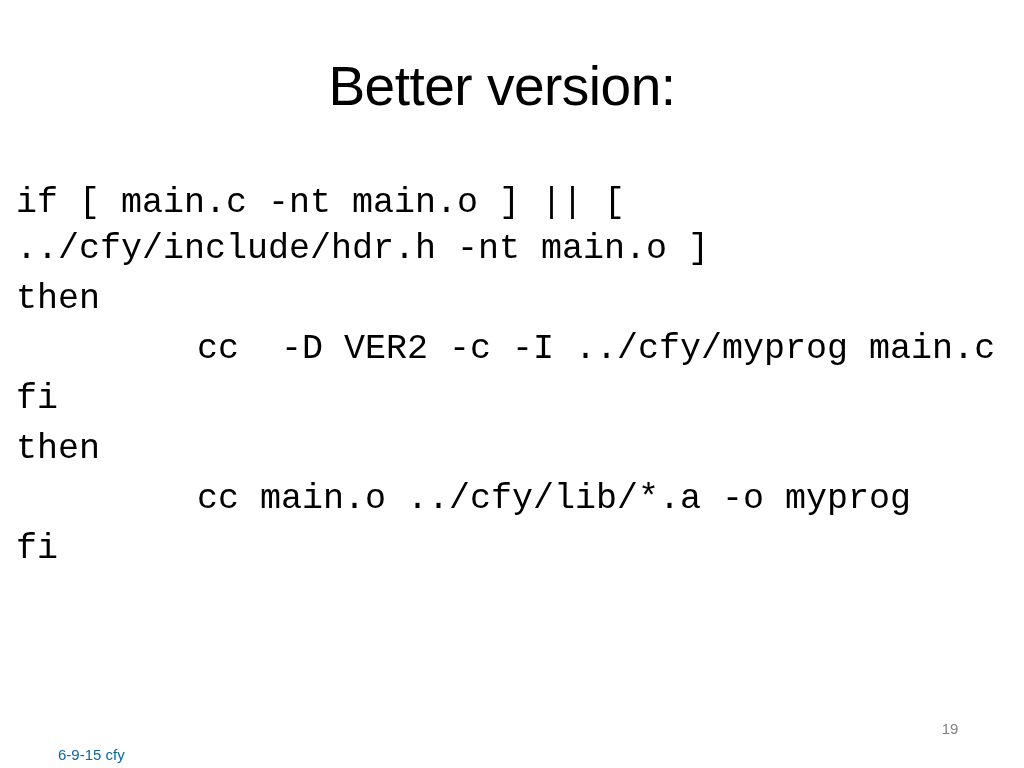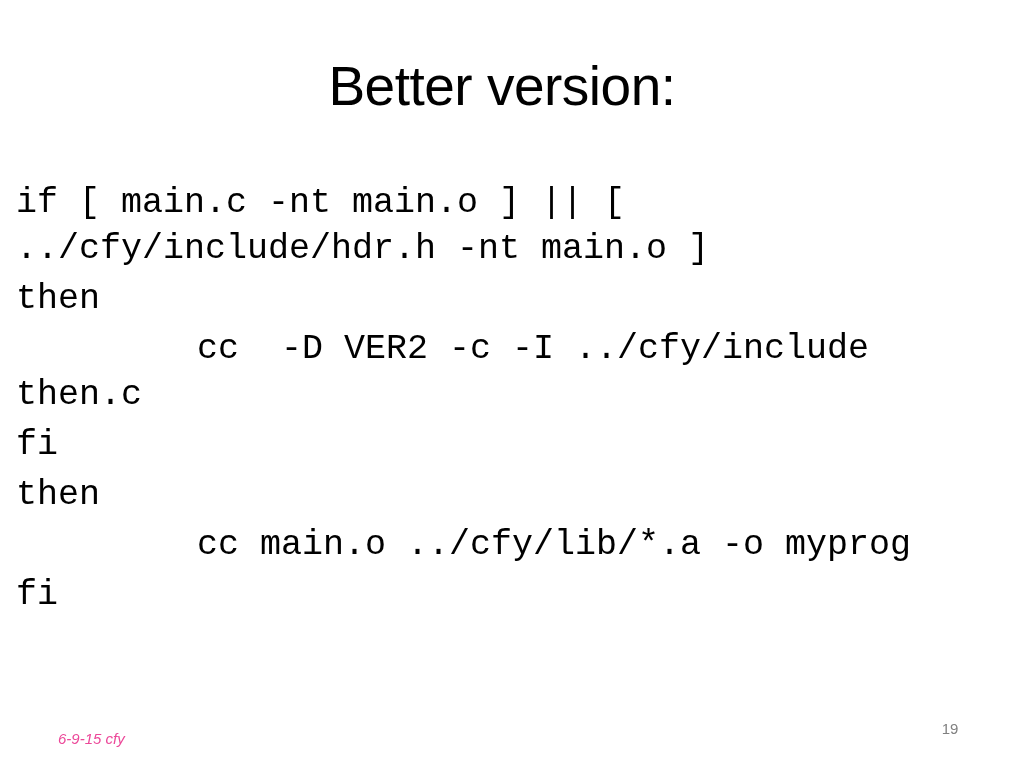--- a/index.html
+++ b/index.html
@@ -57,27 +57,26 @@
   }
 
   .code-line.indented {
     text-indent: 181px;
   }
 
   
   .footer-date {
     position: absolute;
     left: 58px;
-    top: 729px;
+    top: 745px;
     font-family: "Liberation Sans", sans-serif;
     font-size: 15px;
     line-height: 20px;
-    color: #ec4899;
+    color: #0369a1;
     white-space: nowrap;
-    font-style: italic;
   }
 
   .footer-pagenum {
     position: absolute;
     left: 930px;
     top: 719px;
     width: 40px;
     text-align: center;
     font-family: "Liberation Sans", sans-serif;
     font-size: 15px;
@@ -89,21 +88,21 @@
 </head>
 <body>
 
 <div class="slide">
 
   <div class="slide-title">Better version:</div>
 
   <div class="code-body">
     <div class="code-line">if [ main.c -nt main.o ] || [ ../cfy/include/hdr.h -nt main.o ]</div>
     <div class="code-line">then</div>
-    <div class="code-line indented">cc  -D VER2 -c -I ../cfy/include then.c</div>
+    <div class="code-line indented">cc  -D VER2 -c -I ../cfy/myprog main.c</div>
     <div class="code-line">fi</div>
     <div class="code-line">then</div>
     <div class="code-line indented">cc main.o ../cfy/lib/*.a -o myprog</div>
     <div class="code-line">fi</div>
   </div>
 
   <div class="footer-date">6-9-15 cfy</div>
 
   <div class="footer-pagenum">19</div>
 

